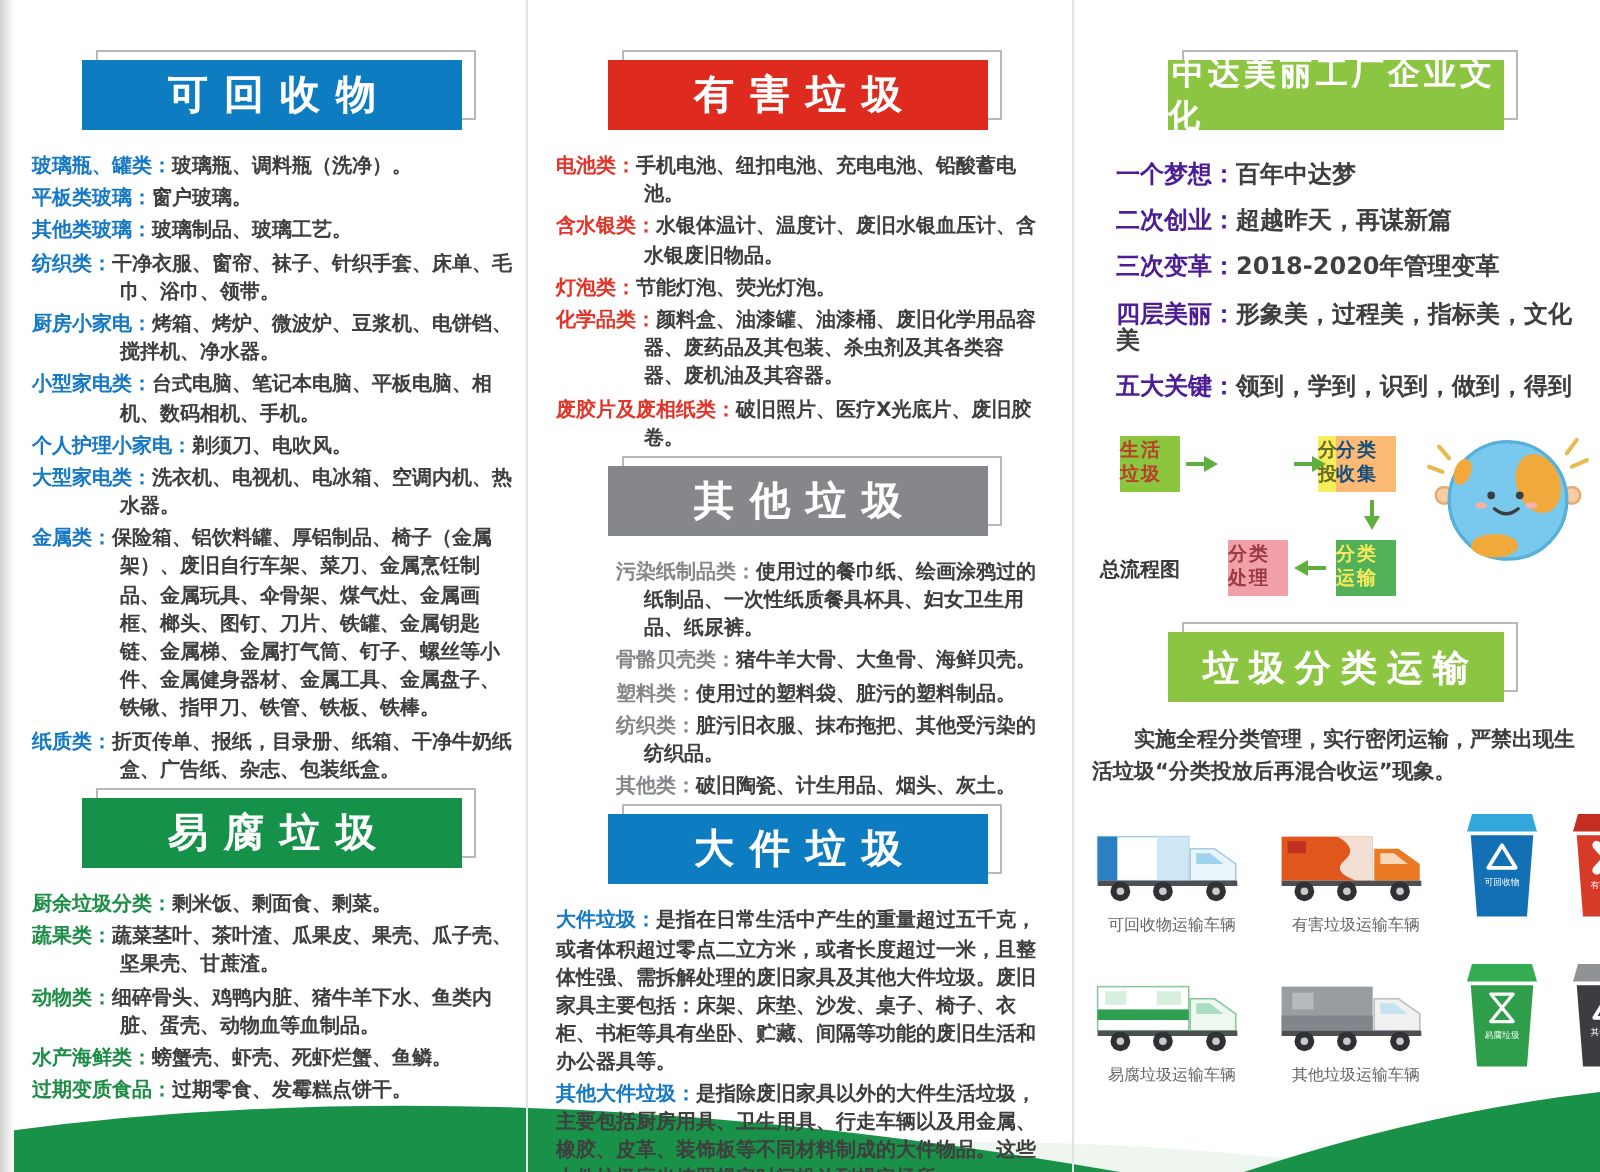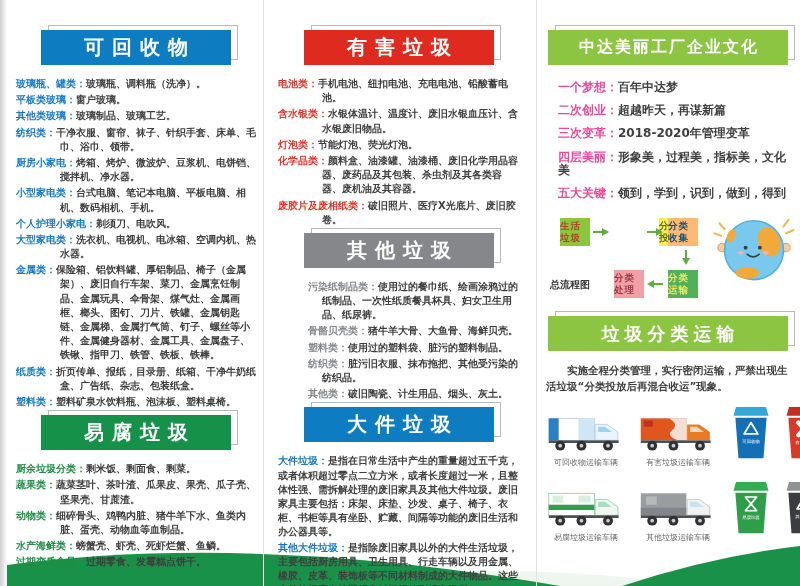--- a/index.html
+++ b/index.html
@@ -21,35 +21,35 @@
   .banner-back{position:absolute;left:7px;top:-5px;width:100%;height:100%;
         background:#fff;border:1px solid #b9b9b9;box-sizing:border-box;}
   .banner-face{position:relative;width:100%;height:100%;display:flex;align-items:center;
         justify-content:center;color:#fff;font-weight:bold;font-size:20px;letter-spacing:8px;
         text-indent:8px;}
   .banner-sm .banner-face{font-size:16px;letter-spacing:2px;text-indent:2px;}
   .banner-md .banner-face{font-size:18px;letter-spacing:5px;text-indent:5px;}
   .bg-blue{background:#0e7cc1;} .bg-red{background:#df2b1f;}
   .bg-gray{background:#85878a;} .bg-dgreen{background:#15914a;}
   .bg-lgreen{background:#8bc541;}
-  .banner-w200{width:240px;}
+  .banner-w200{width:168px;}
 
   .list{padding:0 2px;}
   .entry{font-size:10px;line-height:1.42;color:#3f3f3f;font-weight:bold;margin-bottom:2px;}
   .hang .entry{padding-left:44px;text-indent:-44px;}
   .entry-label{font-weight:bold;}
   .c-blue .entry-label{color:#1779c4;}
   .c-green .entry-label{color:#1e8e47;}
   .c-red .entry-label{color:#e2352a;}
   .c-gray .entry-label{color:#85878a;margin-left:30px;}
   .bulky-list .entry{margin-bottom:1px;}
 
   .culture-list{padding:4px 0 0 12px;}
   .culture-list .entry{font-size:12px;line-height:1.1;margin-bottom:10px;padding:0;text-indent:0;}
-  .culture-list .entry-label{color:#ec4899;}
+  .culture-list .entry-label{color:#4c1d95;}
 
   
   .flow{position:relative;height:100px;margin-top:8px;}
   .f-box{position:absolute;width:30px;height:28px;display:flex;align-items:center;justify-content:center;
         font-size:9.5px;font-weight:bold;line-height:1.25;letter-spacing:1px;
         word-break:break-all;padding:0;}
   .fb-green{background:#8cc63f;color:#b8402a;}
   .fb-yellow{background:#f6ee58;color:#6b6b28;margin-left:45px;}
   .fb-blue{background:#fdba74;color:#1a4f7a;}
   .fb-green2{background:#52b059;color:#f5e95c;}
@@ -95,21 +95,20 @@
         <div class="entry"><span class="entry-label">玻璃瓶、罐类：</span><span class="entry-text">玻璃瓶、调料瓶（洗净）。</span></div>
         <div class="entry"><span class="entry-label">平板类玻璃：</span><span class="entry-text">窗户玻璃。</span></div>
         <div class="entry"><span class="entry-label">其他类玻璃：</span><span class="entry-text">玻璃制品、玻璃工艺。</span></div>
         <div class="entry"><span class="entry-label">纺织类：</span><span class="entry-text">干净衣服、窗帘、袜子、针织手套、床单、毛巾、浴巾、领带。</span></div>
         <div class="entry"><span class="entry-label">厨房小家电：</span><span class="entry-text">烤箱、烤炉、微波炉、豆浆机、电饼铛、搅拌机、净水器。</span></div>
         <div class="entry"><span class="entry-label">小型家电类：</span><span class="entry-text">台式电脑、笔记本电脑、平板电脑、相机、数码相机、手机。</span></div>
         <div class="entry"><span class="entry-label">个人护理小家电：</span><span class="entry-text">剃须刀、电吹风。</span></div>
         <div class="entry"><span class="entry-label">大型家电类：</span><span class="entry-text">洗衣机、电视机、电冰箱、空调内机、热水器。</span></div>
         <div class="entry"><span class="entry-label">金属类：</span><span class="entry-text">保险箱、铝饮料罐、厚铝制品、椅子（金属架）、废旧自行车架、菜刀、金属烹饪制品、金属玩具、伞骨架、煤气灶、金属画框、榔头、图钉、刀片、铁罐、金属钥匙链、金属梯、金属打气筒、钉子、螺丝等小件、金属健身器材、金属工具、金属盘子、铁锹、指甲刀、铁管、铁板、铁棒。</span></div>
         <div class="entry"><span class="entry-label">纸质类：</span><span class="entry-text">折页传单、报纸，目录册、纸箱、干净牛奶纸盒、广告纸、杂志、包装纸盒。</span></div>
-        <div class="entry"><span class="entry-label">塑料类：</span><span class="entry-text">塑料矿泉水饮料瓶、泡沫板、塑料桌椅。</span></div>
       </div>
 
     <div class="banner next">
       <div class="banner-back"></div>
       <div class="banner-face bg-dgreen">易腐垃圾</div>
     </div>
     <div class="list hang c-green">
         <div class="entry"><span class="entry-label">厨余垃圾分类：</span><span class="entry-text">剩米饭、剩面食、剩菜。</span></div>
         <div class="entry"><span class="entry-label">蔬果类：</span><span class="entry-text">蔬菜茎叶、茶叶渣、瓜果皮、果壳、瓜子壳、坚果壳、甘蔗渣。</span></div>
         <div class="entry"><span class="entry-label">动物类：</span><span class="entry-text">细碎骨头、鸡鸭内脏、猪牛羊下水、鱼类内脏、蛋壳、动物血等血制品。</span></div>

